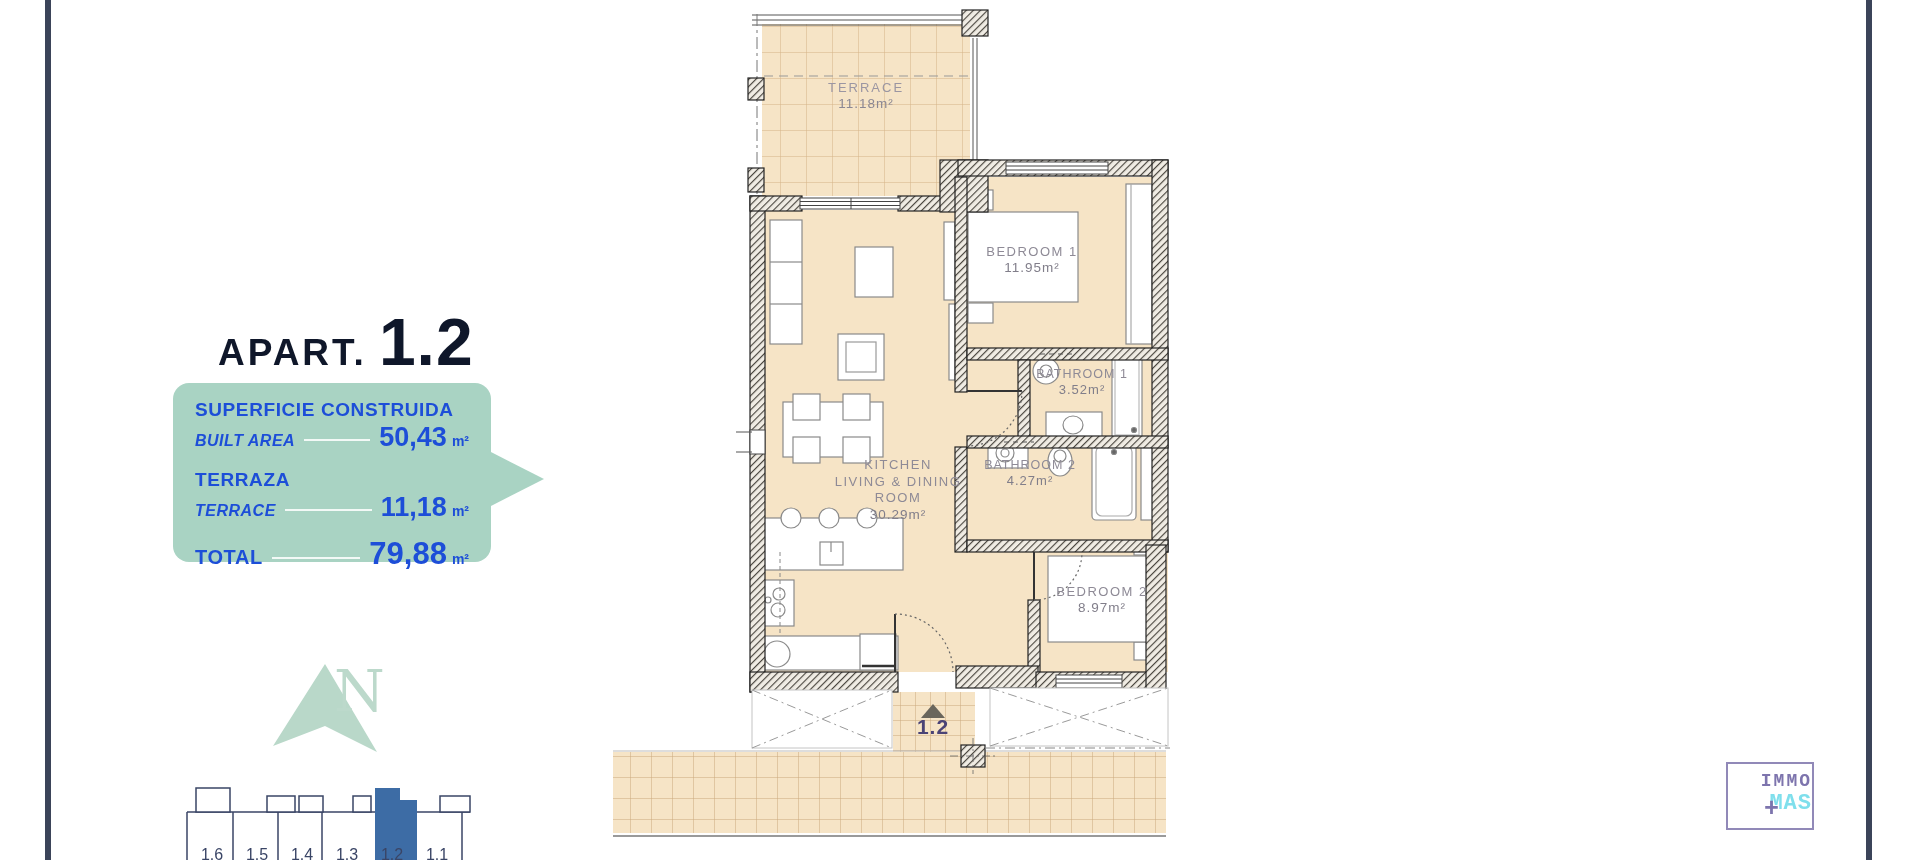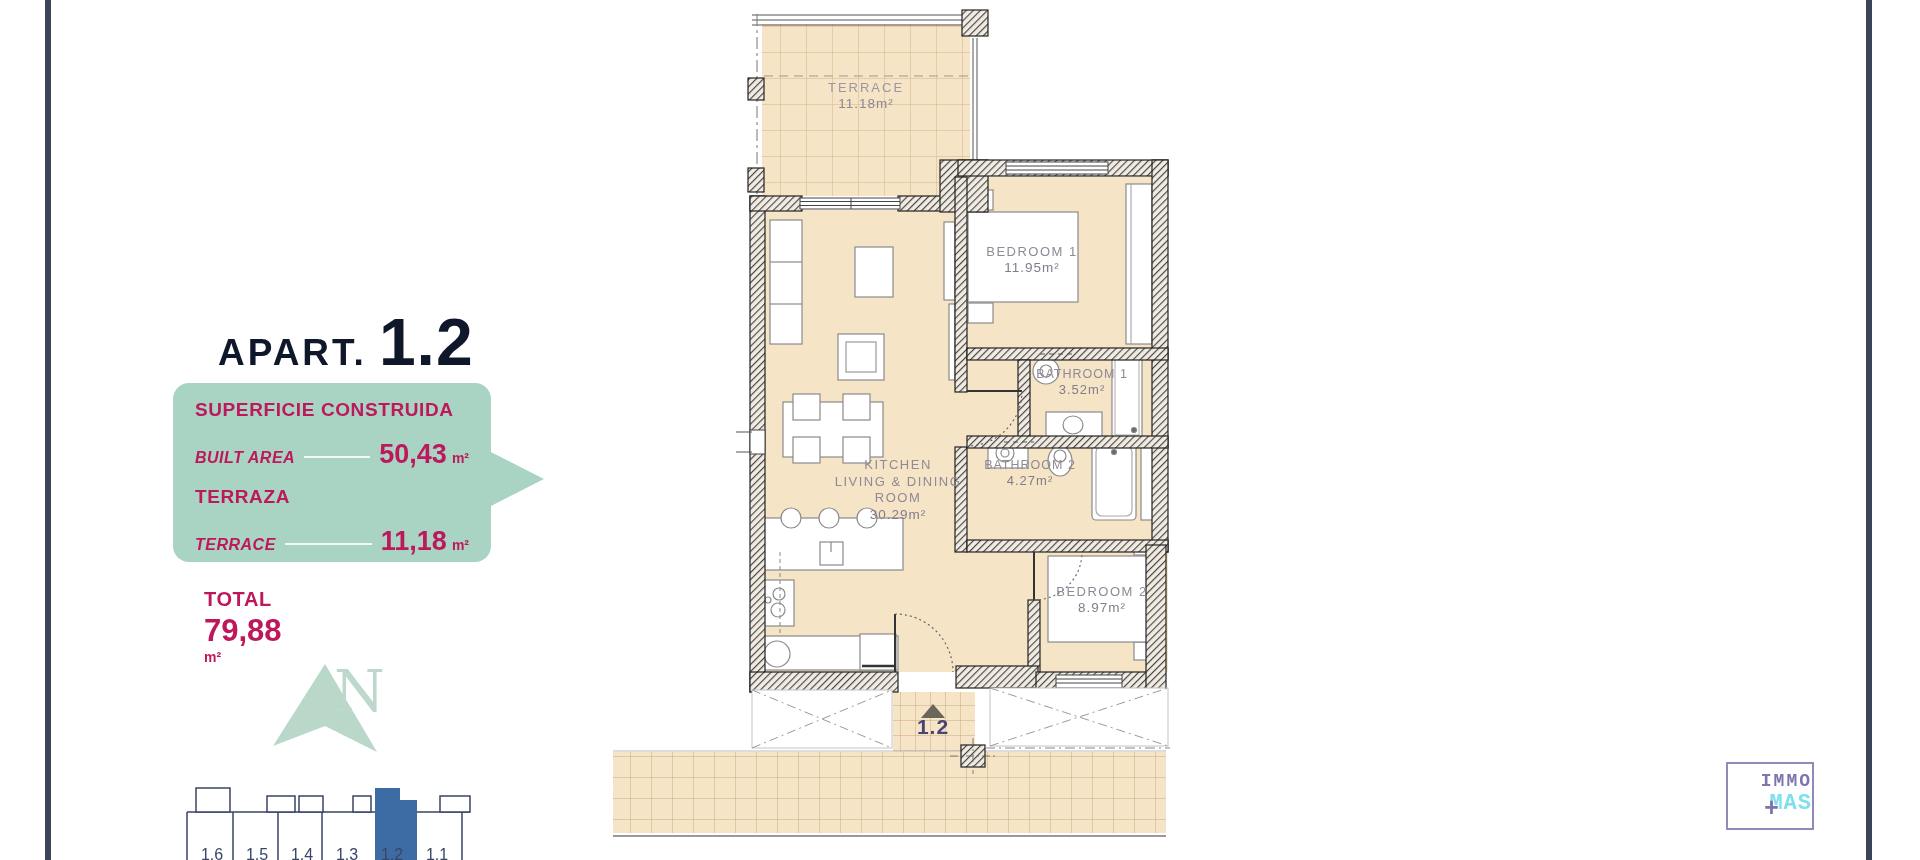--- a/index.html
+++ b/index.html
@@ -7,28 +7,28 @@
         font-family:"Liberation Sans",sans-serif;}
   .vborder{position:absolute;top:0;width:6px;height:860px;background:#3B4459;}
   .vborder.left{left:45px;} .vborder.right{left:1866px;}
 
   
   .apt-title{position:absolute;left:218px;top:304px;display:flex;align-items:baseline;color:#0f172a;}
   .apt-prefix{font-size:37px;font-weight:bold;letter-spacing:3px;}
   .apt-num{font-size:66px;font-weight:bold;margin-left:12px;letter-spacing:1px;}
 
   .info-box{position:absolute;left:173px;top:383px;width:318px;height:179px;background:#A9D3C3;
-            border-radius:16px;color:#be185d;padding:16px 22px 0 22px;box-sizing:border-box;}
+            border-radius:16px;color:#1d4ed8;padding:16px 22px 0 22px;box-sizing:border-box;}
   .ib-label{font-size:19px;font-weight:bold;letter-spacing:.6px;}
-  .ib-subrow{display:flex;align-items:baseline;margin-top:18px;}
+  .ib-subrow{display:flex;align-items:baseline;margin-top:1px;}
   .ib-sub{font-size:16px;font-weight:bold;font-style:italic;letter-spacing:.5px;}
   .leader{flex:1;border-top:2px solid rgba(255,255,255,.85);margin:0 9px;transform:translateY(-5px);}
   .ib-val{font-size:27px;font-weight:bold;}
   .ib-unit{font-size:14px;font-weight:bold;margin-left:5px;}
-  .mt8{margin-top:16px;} .mt12{margin-top:31px;flex-direction:column;}
+  .mt8{margin-top:16px;} .mt12{margin-top:13px;}
   .ib-total-label{font-size:20px;font-weight:bold;letter-spacing:.6px;}
   .ib-val.big{font-size:31px;}
   .box-arrow{position:absolute;left:489px;top:451px;width:0;height:0;
              border-left:55px solid #A9D3C3;border-top:28px solid transparent;border-bottom:28px solid transparent;}
 
   .north-n{position:absolute;left:334px;top:662px;font-family:"DejaVu Serif","Liberation Serif",serif;
            font-size:58px;color:#BCD9CB;line-height:1;}
   .strip-label{position:absolute;top:846px;width:30px;text-align:center;font-size:16px;color:#3A4566;}
 
   .logo{position:absolute;left:1726px;top:762px;width:88px;height:68px;border:2px solid #9189B8;

